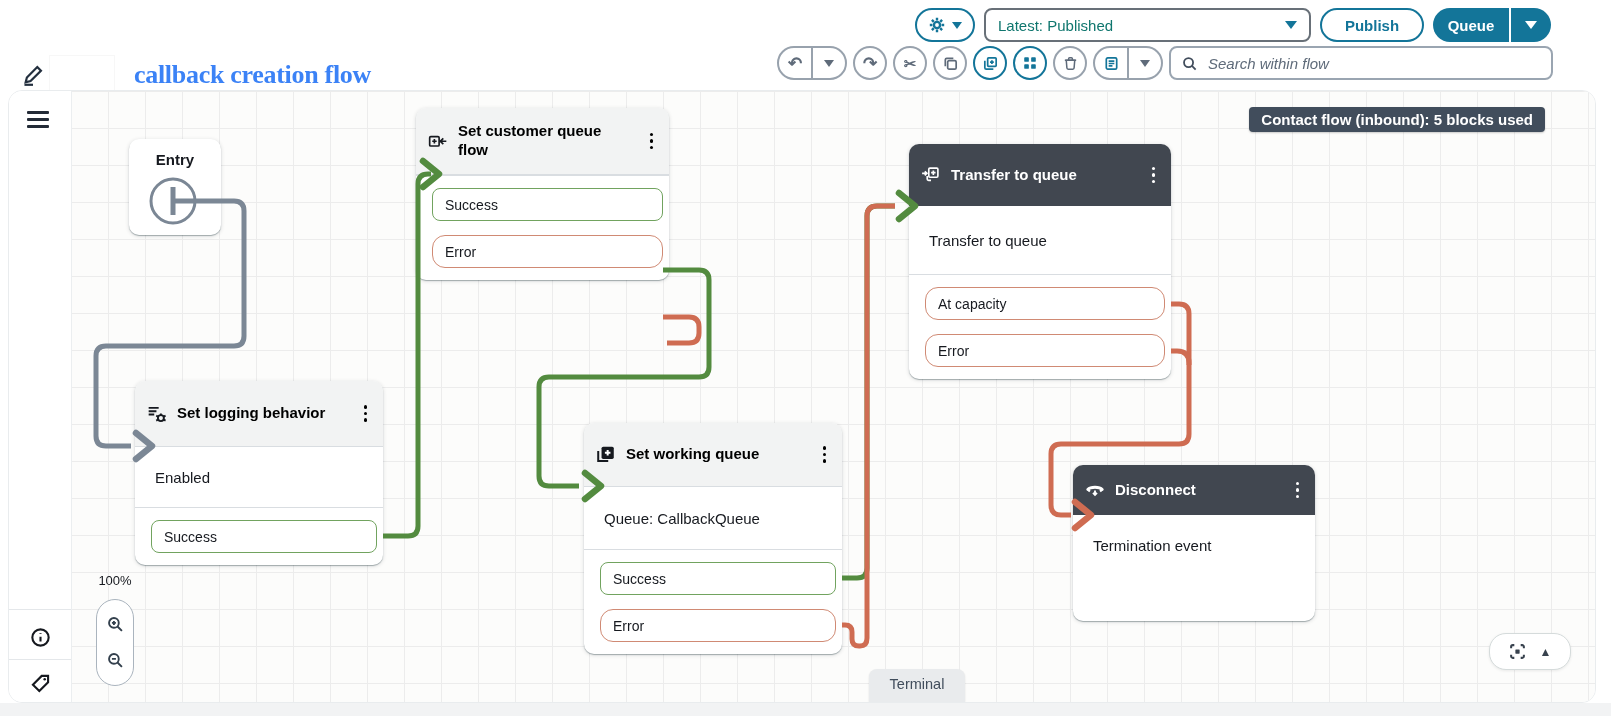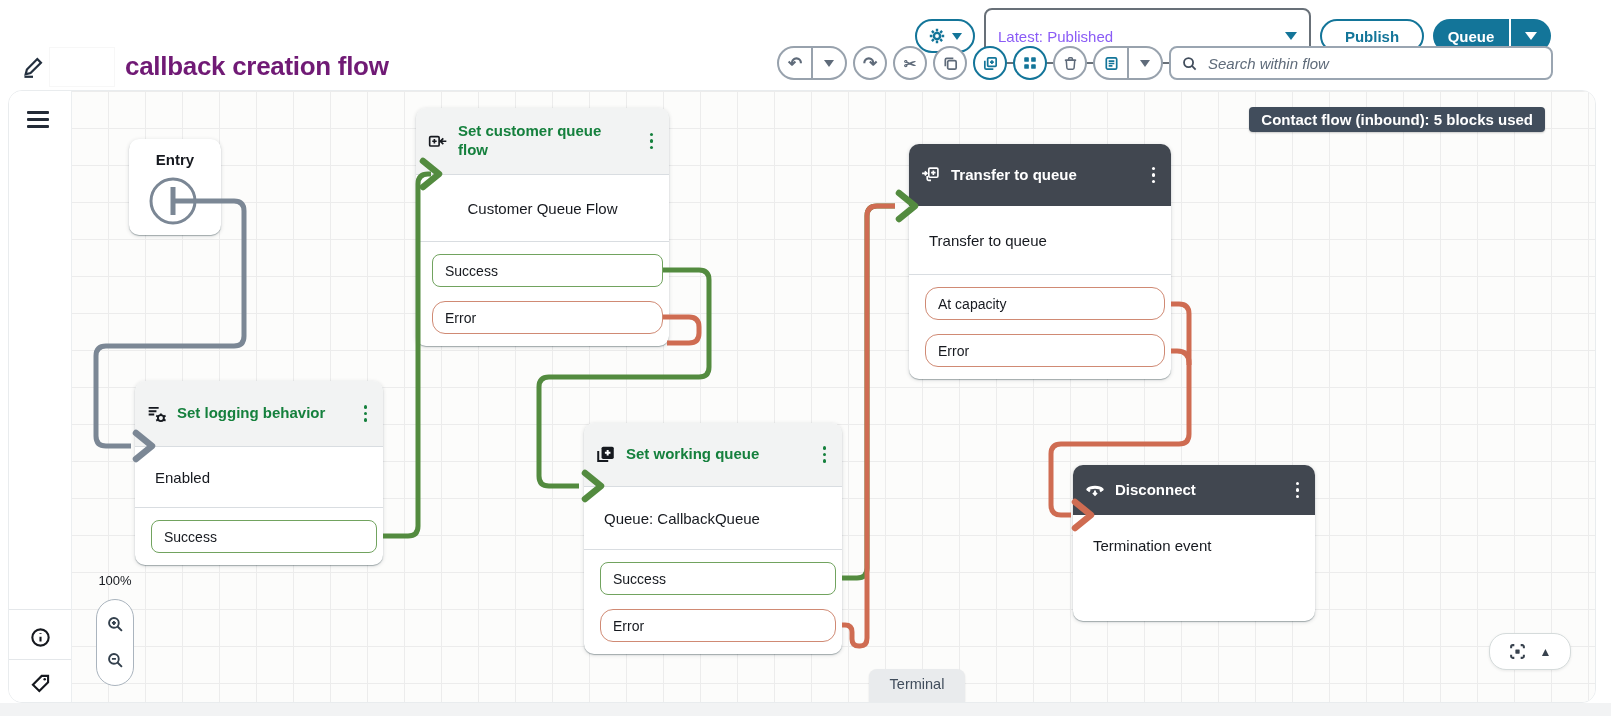--- a/index.html
+++ b/index.html
@@ -2,25 +2,25 @@
 <html><head>
 <meta charset="utf-8">
 <style>
   html,body{margin:0;padding:0;background:#fff;}
   .app{position:relative;width:1611px;height:716px;background:#fff;font-family:"Liberation Sans",sans-serif;color:#16191f;overflow:hidden;}
   
   .titlebar{position:absolute;left:0;top:0;width:100%;height:90px;background:#fff;}
   .page-title-wrap{position:absolute;left:22px;top:44px;display:flex;align-items:center;}
   .pencil{color:#232f3e;margin-right:6px;}
   .redacted{width:64px;height:38px;background:#fff;box-shadow:0 0 0 1px rgba(0,0,0,0.03);margin-right:4px;}
-  h1.page-title{margin:7px;font-size:26px;font-weight:bold;color:#701a75;letter-spacing:-0.3px;}
+  h1.page-title{margin:16px;font-size:26px;font-weight:bold;color:#3b82f6;letter-spacing:-0.3px;font-family:Liberation Serif, serif;}
   .row1{position:absolute;top:8px;left:915px;right:60px;display:flex;align-items:center;gap:9px;}
   .pill{display:flex;align-items:center;justify-content:center;background:#fff;border:2px solid #137599;border-radius:17px;height:30px;box-sizing:content-box;}
   .gear-btn{width:56px;gap:6px;color:#137599;cursor:pointer;}
-  .select{flex:1;display:flex;align-items:center;justify-content:space-between;height:30px;border:2px solid #687078;border-radius:8px;background:#fff;padding:11px 12px;font-size:15px;color:#8b5cf6;cursor:pointer;}
+  .select{flex:1;display:flex;align-items:center;justify-content:space-between;height:30px;border:2px solid #687078;border-radius:8px;background:#fff;padding:0 12px;font-size:15px;color:#0f766e;cursor:pointer;}
   .btn-outline{width:100px;color:#137599;font-weight:bold;font-size:15px;cursor:pointer;}
   .save-group{display:flex;height:34px;}
   .save-main{width:76px;background:#137599;color:#fff;font-weight:bold;font-size:15px;border-radius:17px 0 0 17px;display:flex;align-items:center;justify-content:center;cursor:pointer;}
   .save-caret{width:40px;background:#137599;border-left:2px solid #fff;border-radius:0 17px 17px 0;display:flex;align-items:center;justify-content:center;cursor:pointer;}
   .caret{width:0;height:0;border-left:6px solid transparent;border-right:6px solid transparent;border-top:8px solid #137599;}
   .caret.white{border-top-color:#fff;}
   .caret.gray{border-top-color:#5f6b7a;}
   .row2{position:absolute;top:46px;left:777px;right:58px;display:flex;align-items:center;gap:6px;}
   .tb{display:flex;align-items:center;justify-content:center;background:#fff;border:2px solid #98a2ad;color:#5f6b7a;cursor:pointer;}
   .tb.circ{width:30px;height:30px;border-radius:50%;}
@@ -47,21 +47,21 @@
   .badge{position:absolute;right:50px;top:16px;background:#414d5c;color:#fff;font-size:15px;font-weight:bold;padding:4px 12px;border-radius:4px;z-index:5;box-shadow:0 1px 2px rgba(0,0,0,0.2);}
   .zoom-label{position:absolute;left:87px;top:482px;width:38px;text-align:center;font-size:13px;color:#16191f;z-index:5;}
   .zoom-pill{position:absolute;left:87px;top:508px;width:38px;height:87px;background:#fff;border:1px solid #aab4be;border-radius:19px;z-index:5;display:flex;flex-direction:column;align-items:center;justify-content:space-around;padding:6px 0;box-sizing:border-box;}
   .zoom-btn{color:#33404d;cursor:pointer;display:flex;}
   .fitpill{position:absolute;left:1480px;top:542px;width:80px;height:35px;background:#fff;border:1px solid #d5dbdb;border-radius:17px;z-index:5;display:flex;align-items:center;justify-content:center;gap:14px;box-shadow:0 1px 3px rgba(0,0,0,0.08);color:#38424e;}
   .terminal{position:absolute;left:860px;top:578px;width:96px;height:40px;background:#e9ebed;border-radius:8px;z-index:5;text-align:center;font-size:14.5px;color:#414d5c;padding-top:7px;box-sizing:border-box;box-shadow:0 1px 2px rgba(0,0,0,0.12);}
   .bottomstrip{position:absolute;left:0;top:703px;width:100%;height:13px;background:#f2f3f4;}
   
   .block{position:absolute;background:#fff;border-radius:10px;box-shadow:0 1px 1px rgba(0,28,36,0.3),0 1px 4px rgba(0,28,36,0.15);}
   .bh{display:flex;align-items:center;padding:0 12px;border-radius:10px 10px 0 0;gap:10px;}
-  .bh.light{background:#f2f3f3;border-bottom:1px solid #d9dde1;color:#15803d;}
+  .bh.light{background:#f2f3f3;border-bottom:1px solid #d9dde1;color:#000000;}
   .bh.dark{background:#414750;color:#fff;}
   .btitle{font-size:15px;font-weight:bold;line-height:1.25;flex:1;}
   .kebab{display:flex;flex-direction:column;gap:3px;padding:4px;cursor:pointer;}
   .kebab i{width:3.5px;height:3.5px;border-radius:50%;background:currentColor;display:block;}
   .bdesc{display:flex;align-items:center;font-size:15px;color:#16191f;padding:0 20px;}
   .bdesc.center{justify-content:center;padding:0 8px;}
   .bouts{border-top:1px solid #d9dde1;padding:12px 6px 12px 16px;display:flex;flex-direction:column;gap:14px;}
   .out{height:33px;border:1px solid #888;border-radius:8px;display:flex;align-items:center;padding-left:12px;font-size:14px;background:#fff;box-sizing:border-box;cursor:pointer;}
   .out.success{border-color:#71a35f;}
   .out.error{border-color:#d08a74;border-radius:13px;}
@@ -185,21 +185,20 @@
               <path d="M5.75 7.2v4M3.8 9.25h4"></path>
               <path d="M16.5 9.25h-5M13.8 6.6L11 9.25l2.8 2.65"></path>
             </svg>
           <span class="btitle">Set customer queue flow</span>
           <span class="kebab">
               <i></i>
               <i></i>
               <i></i>
             </span>
         </div>
-        <div class="bdesc center" style="height:66px;">Customer Queue Flow</div>
         <div class="bouts">
           <div class="out success">
               <span>Success</span>
             </div>
           <div class="out error">
               <span>Error</span>
             </div>
         </div>
       </div>
 

